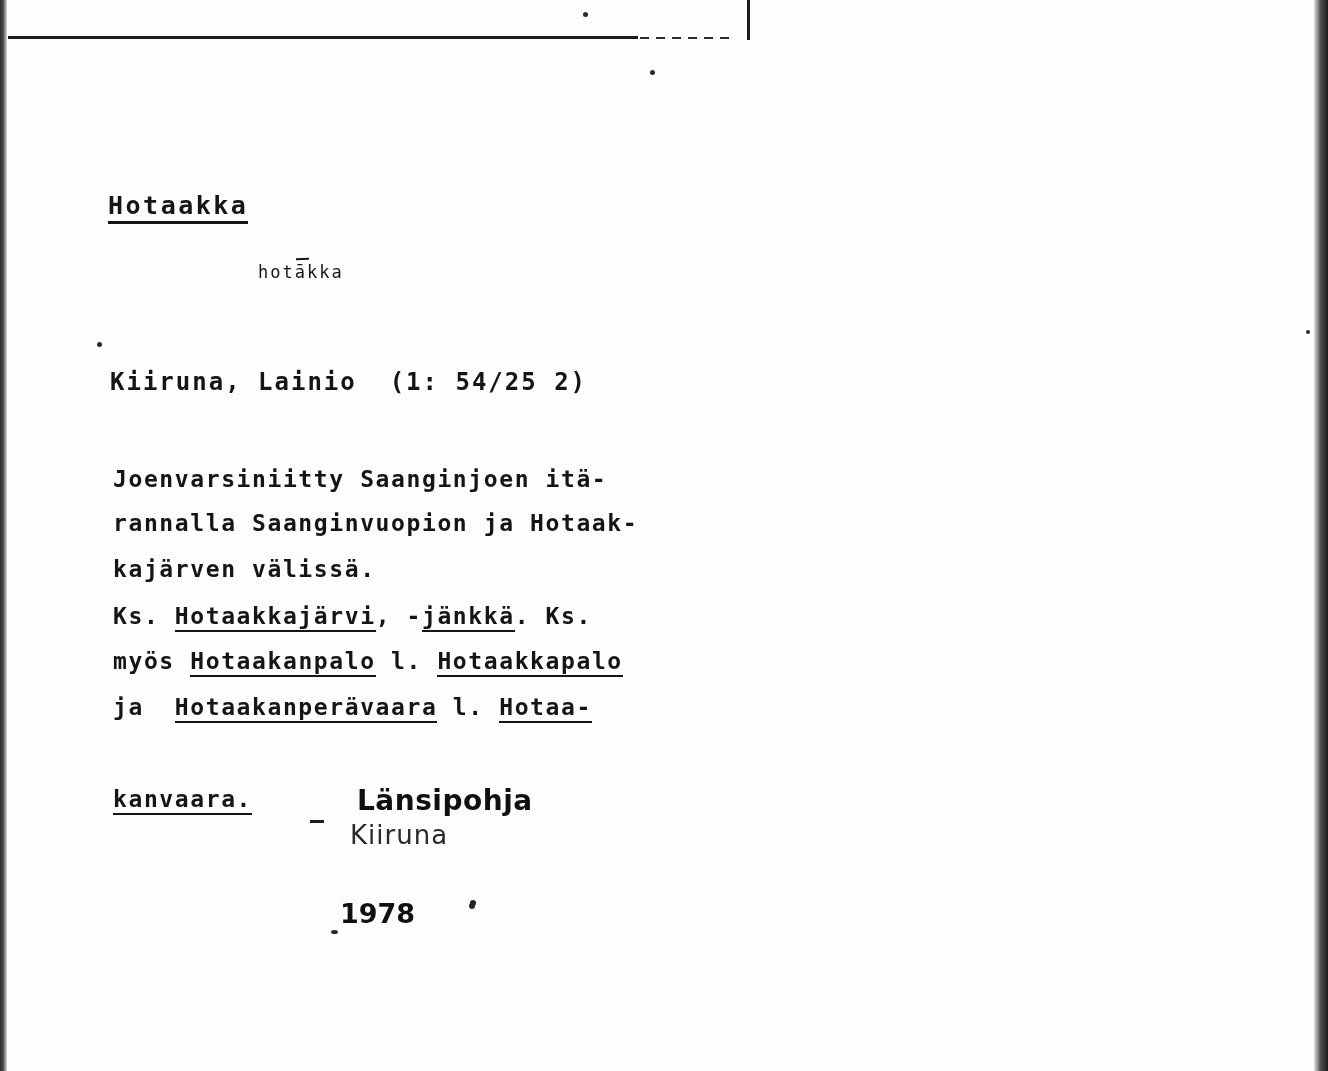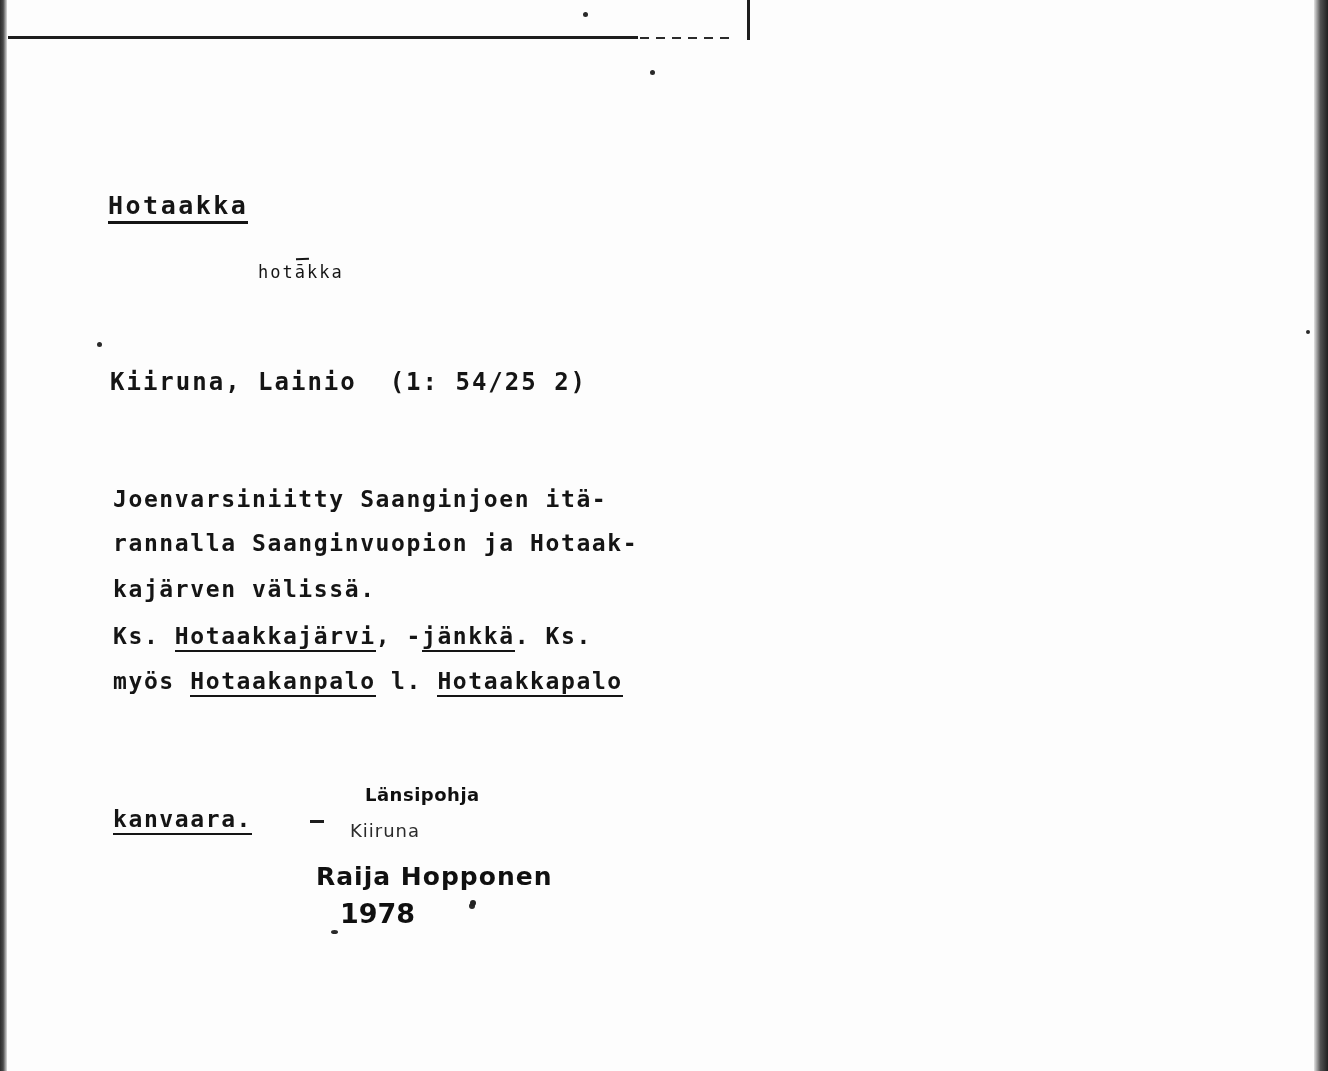--- a/index.html
+++ b/index.html
@@ -120,21 +120,20 @@
   .locline {
     left: 110px;
     top: 368px;
     font-size: 24px;
     letter-spacing: 2px;
   }
   .body-line {
     font-size: 23px;
     letter-spacing: 1.6px;
     left: 113px;
-    margin-top: 20px;
   }
   .l1 { top: 466px; }
   .l2 { top: 510px; }
   .l3 { top: 556px; }
   .l4 { top: 603px; }
   .l5 { top: 648px; }
   .l6 { top: 694px; }
   .l7 { top: 786px; }
 
   .u {
@@ -144,29 +143,29 @@
 
   
   .stamp {
     position: absolute;
     font-family: "DejaVu Sans", sans-serif;
     font-weight: bold;
     color: #101010;
     white-space: pre;
   }
   .stamp-1 {
-    left: 365px;
+    left: 357px;
     top: 784px;
-    font-size: 18px;
+    font-size: 28px;
     letter-spacing: 0.5px;
   }
   .stamp-2 {
     left: 350px;
     top: 820px;
-    font-size: 18px;
+    font-size: 26px;
     letter-spacing: 1px;
     font-weight: normal;
     color: #2a2a2a;
   }
   .stamp-3 {
     left: 316px;
     top: 862px;
     font-size: 25px;
     letter-spacing: 1px;
   }
@@ -217,22 +216,22 @@
 
   <div class="typed pron">hot<span class="macron">ā</span>kka</div>
 
   <div class="typed locline">Kiiruna, Lainio  (1: 54/25 2)</div>
 
   <div class="typed body-line l1">Joenvarsiniitty Saanginjoen itä-</div>
   <div class="typed body-line l3">kajärven välissä.</div>
   <div class="typed body-line l2">rannalla Saanginvuopion ja Hotaak-</div>
   <div class="typed body-line l5">myös <span class="u">Hotaakanpalo</span> l. <span class="u">Hotaakkapalo</span></div>
   <div class="typed body-line l4">Ks. <span class="u">Hotaakkajärvi</span>, -<span class="u">jänkkä</span>. Ks.</div>
+  <div class="typed body-line l6">ja  <span class="u">Hotaakanperävaara</span> l. <span class="u">Hotaa-</span></div>
   <div class="typed body-line l7"><span class="u">kanvaara.</span></div>
 
   <div class="stamp-dash"></div>
   <div class="stamp stamp-1">Länsipohja</div>
   <div class="stamp stamp-2">Kiiruna</div>
-  <div class="stamp stamp-3">Raija Hopponen</div>
   <div class="stamp stamp-4">1978</div>
   <div class="stamp-dot"></div>
 
 </div>
 
 </body></html>

